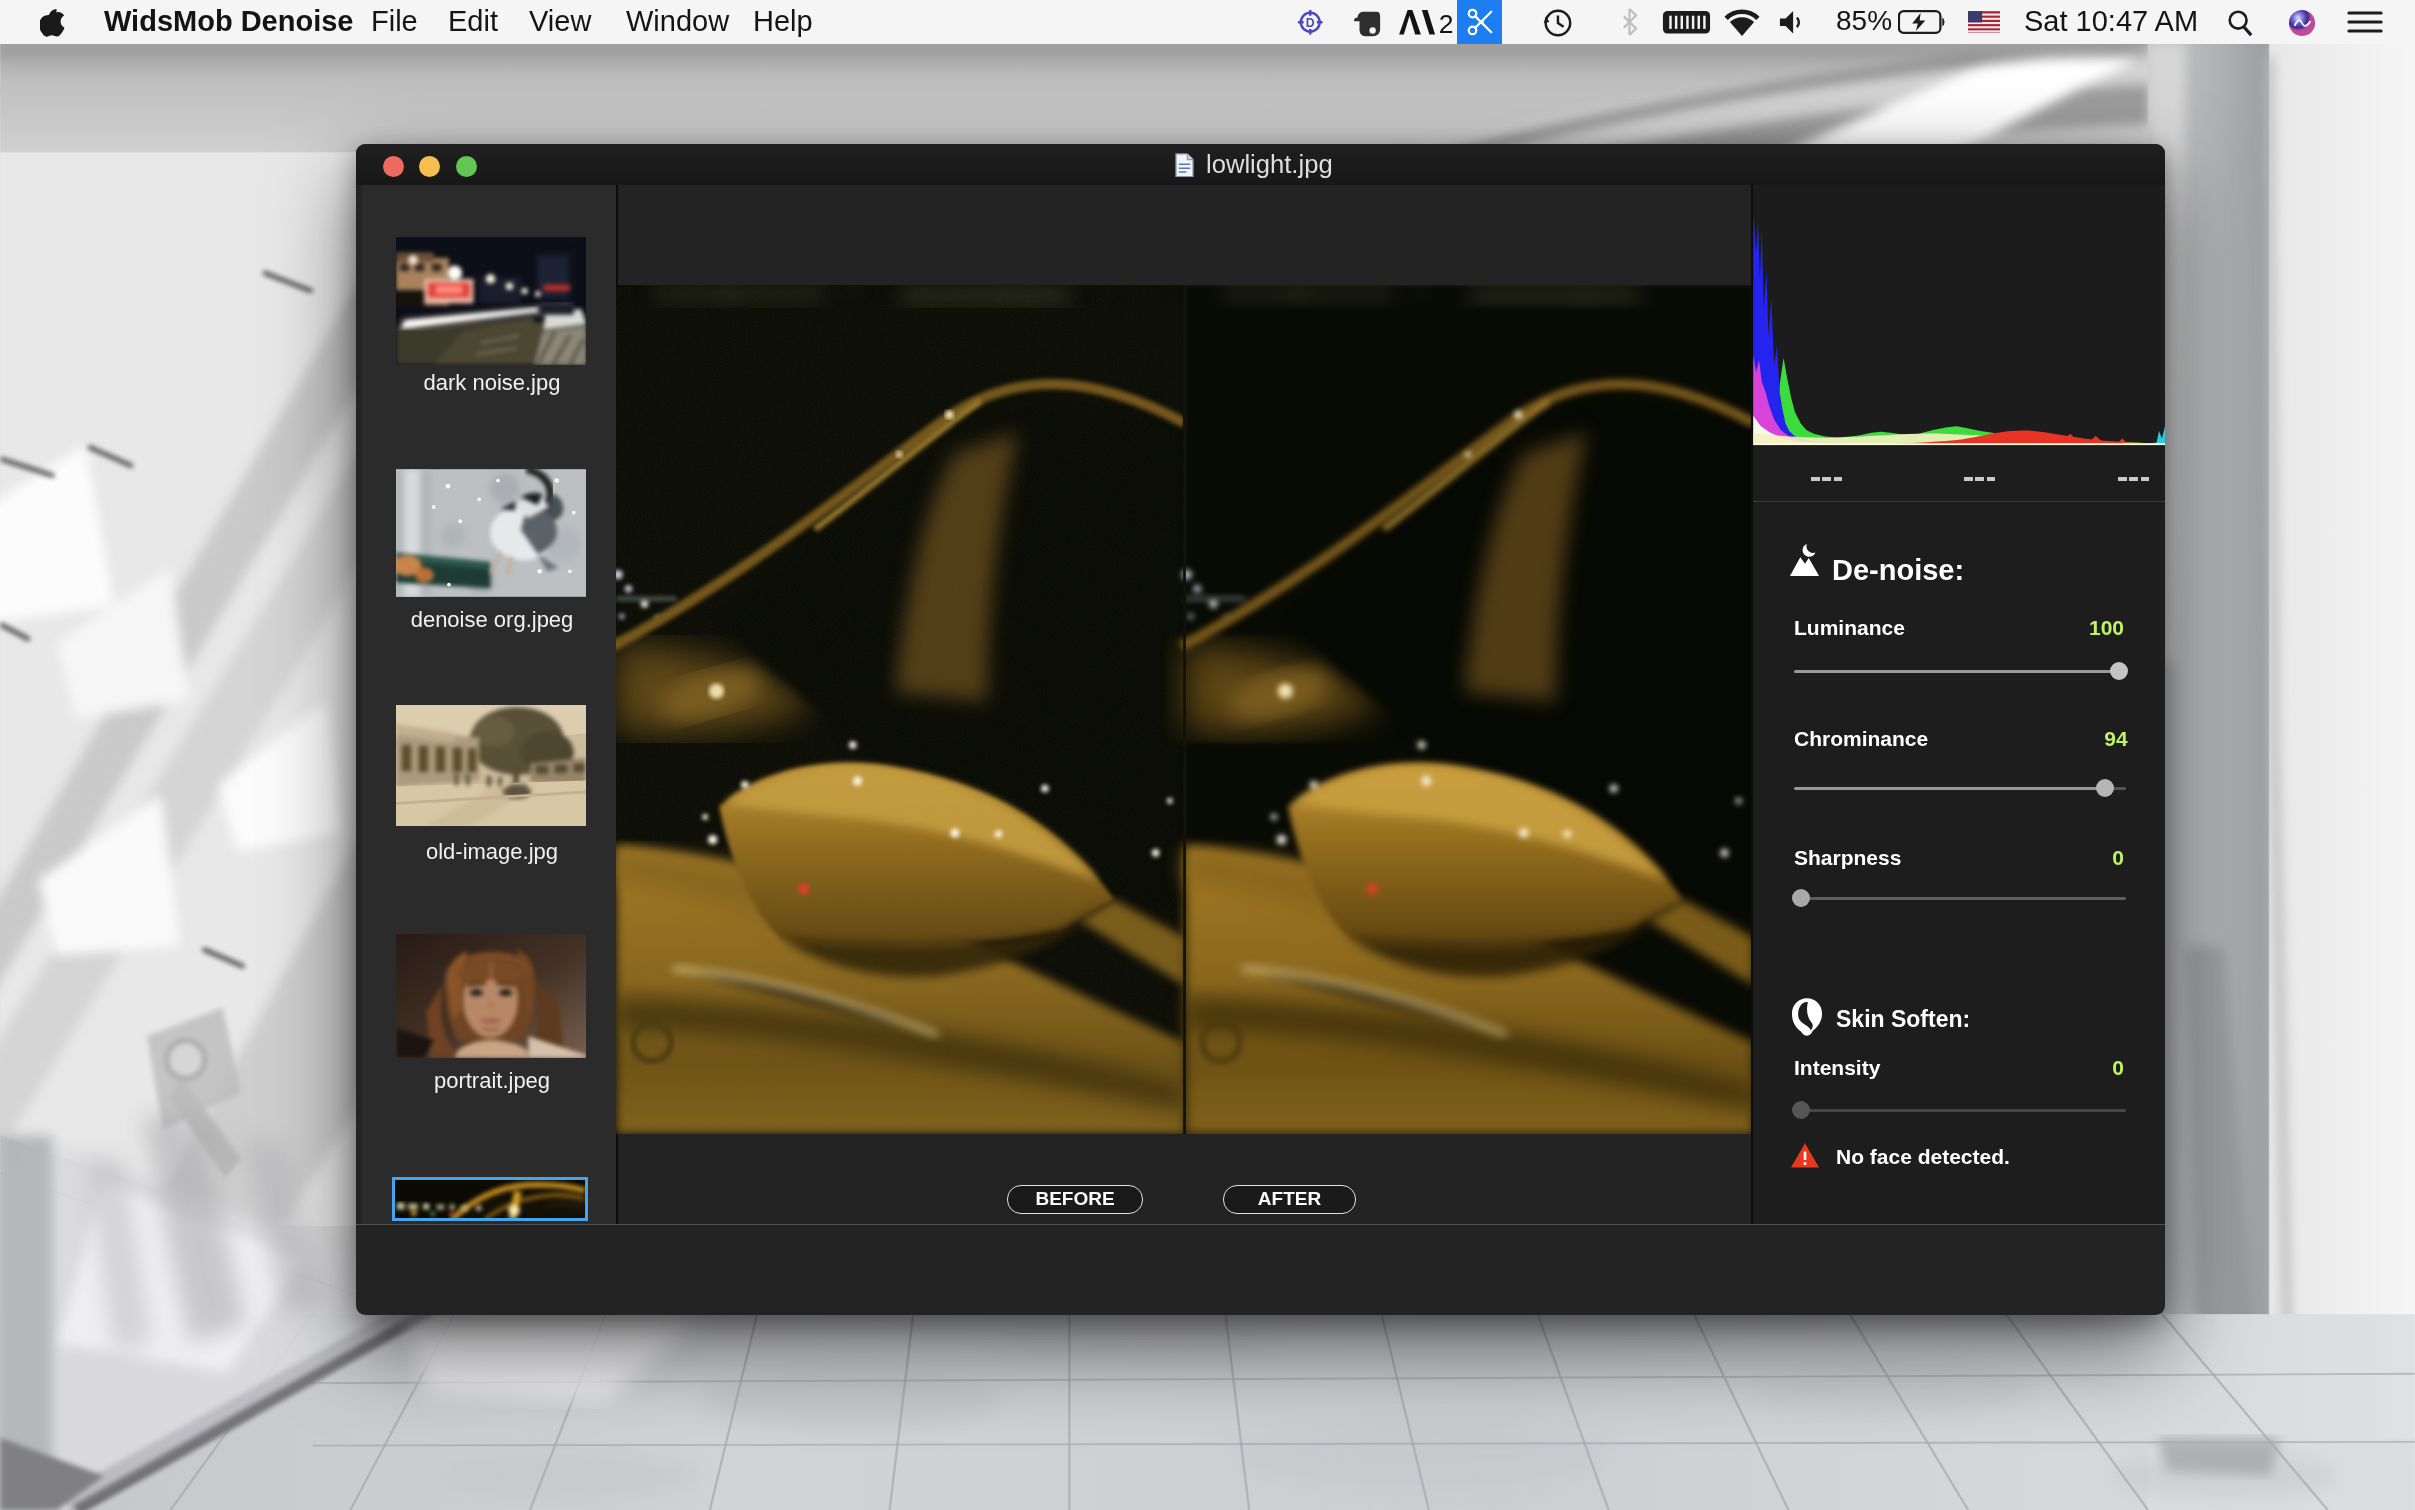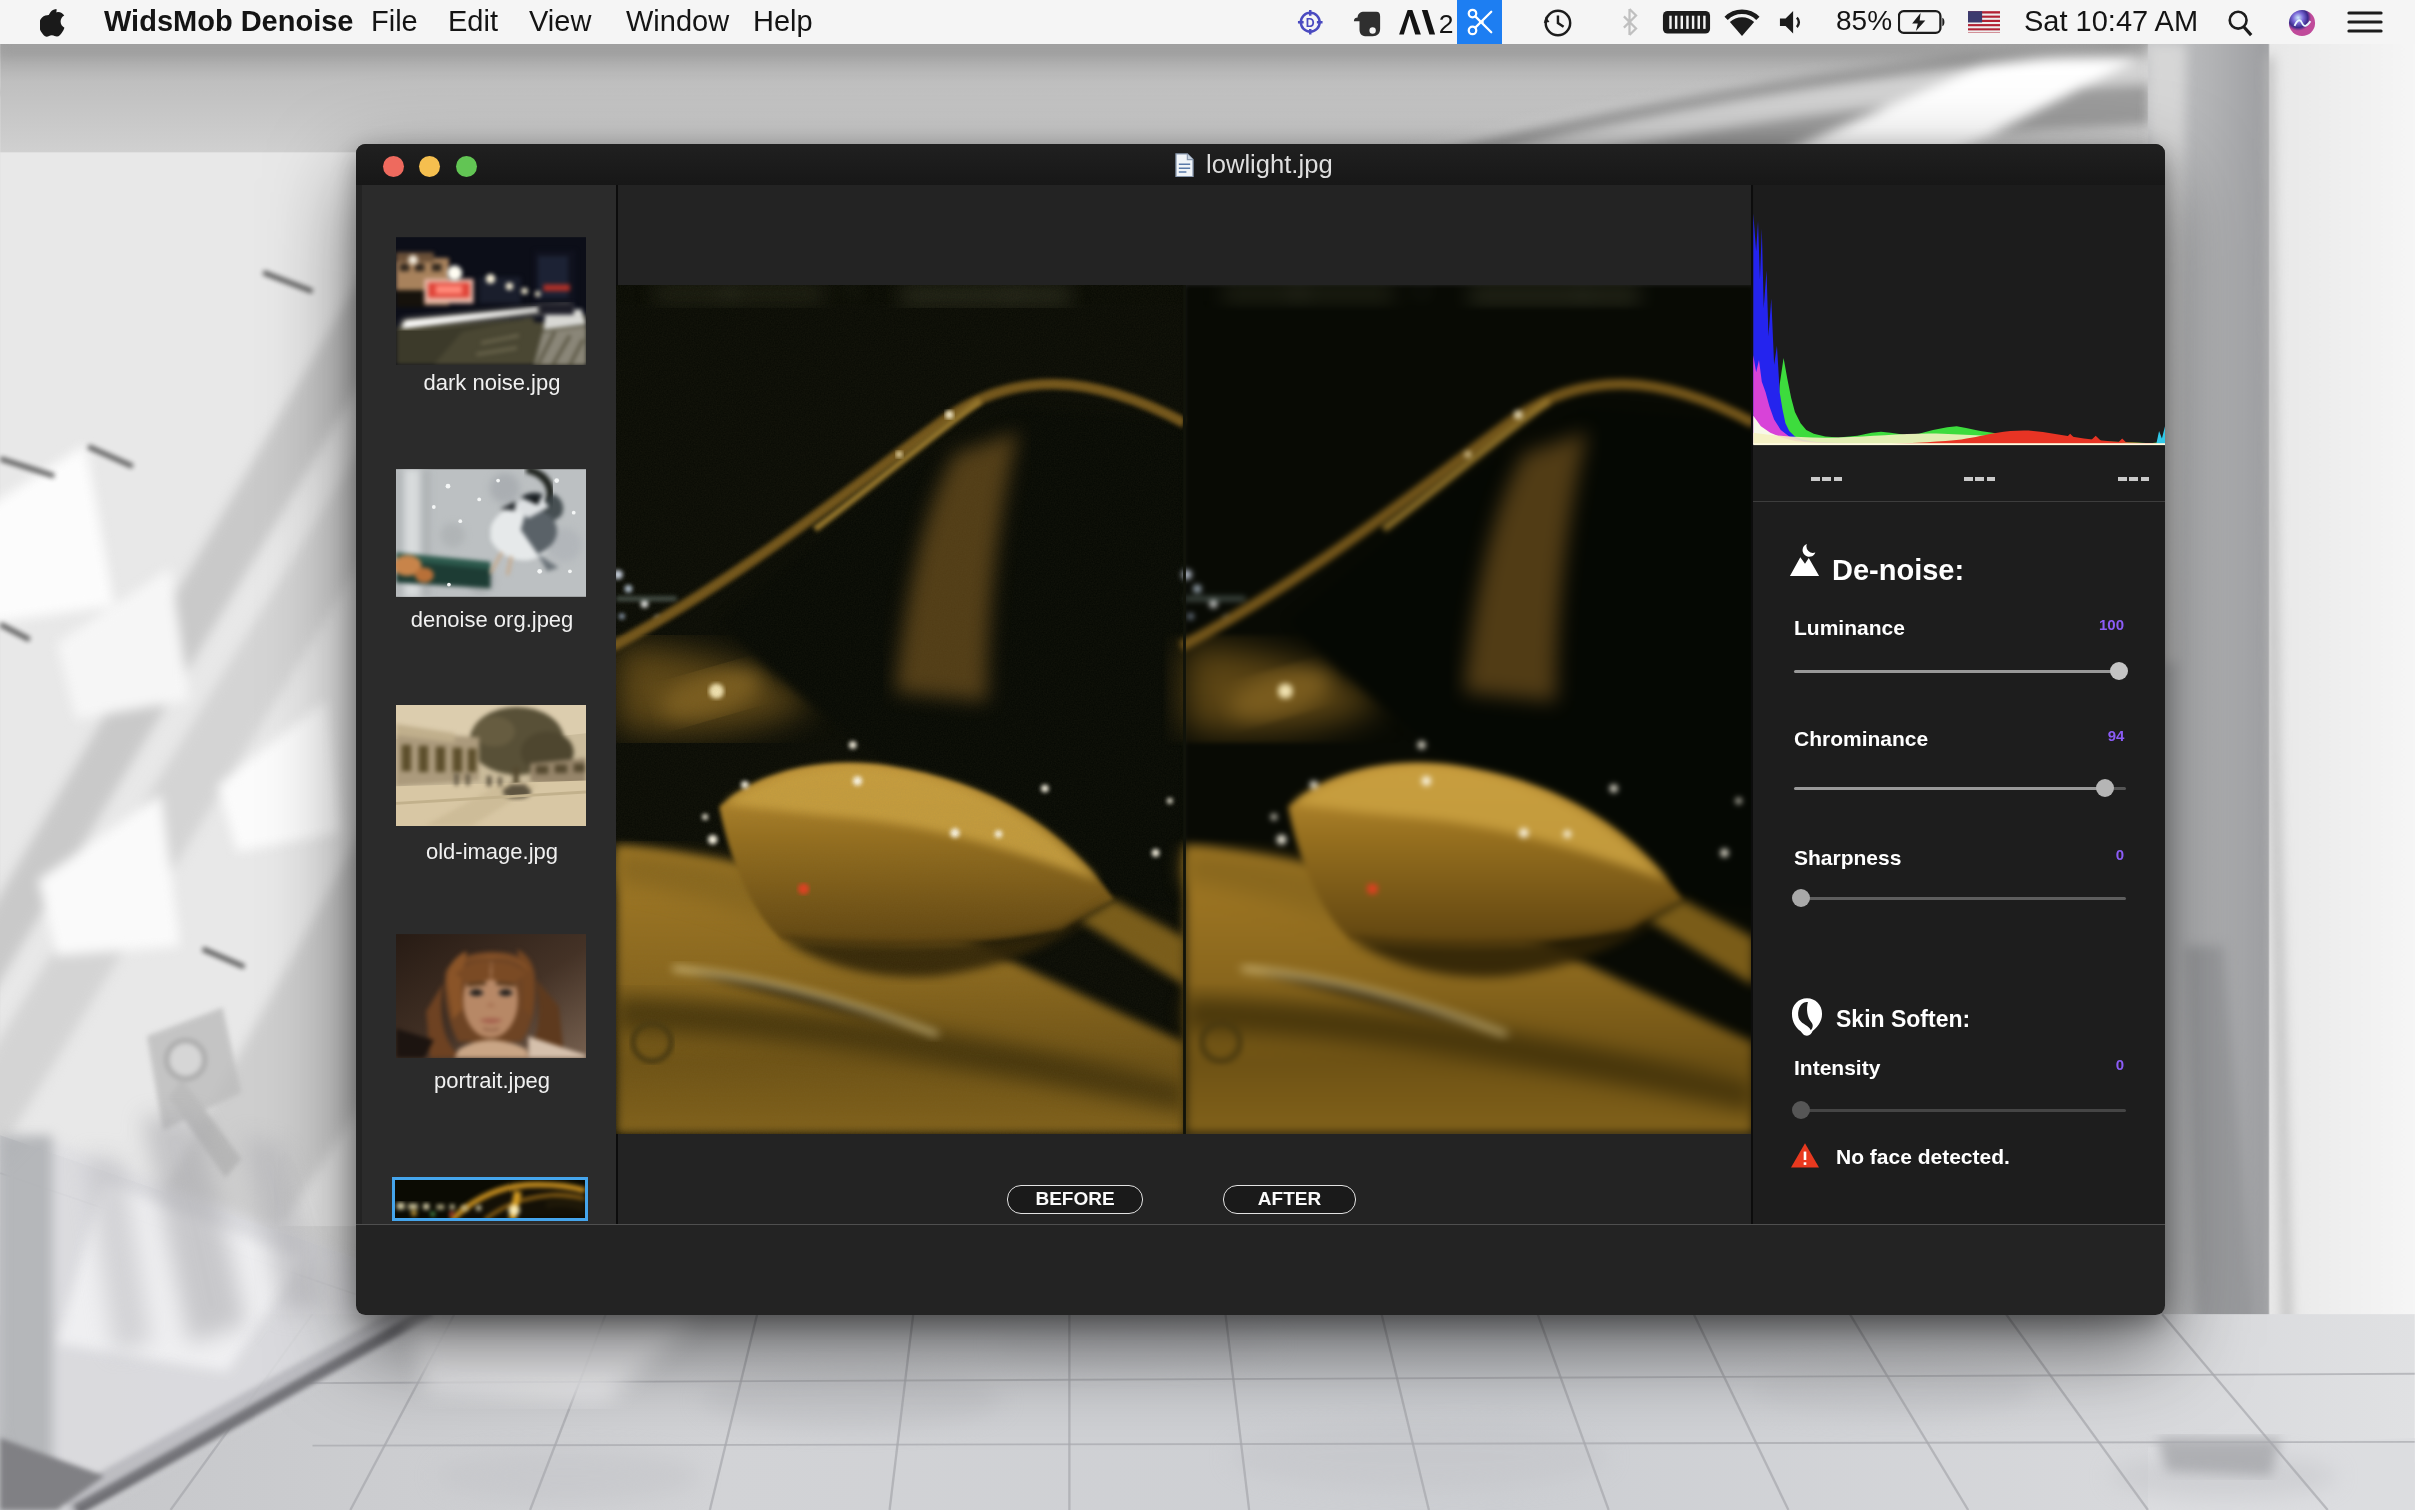--- a/index.html
+++ b/index.html
@@ -22,21 +22,21 @@
   #bottombar{position:absolute;left:0;top:1081px;width:1809px;height:90px;background:#262626;}
   #bbline{position:absolute;left:0;top:1080px;width:1809px;height:0.9px;background:#4f4f4f;}
   .thumblabel{position:absolute;width:260px;left:0;text-align:center;color:#f0f0f0;font-size:22px;}
   .btn{position:absolute;border-radius:6.6px;color:#fff;font-size:21px;font-weight:bold;text-align:center;line-height:41px;height:41px;top:1108px;}
   .graybtn{background:linear-gradient(#525252,#464646);}
   .outbtn{position:absolute;top:1041px;height:26.5px;line-height:25.6px;border:1.9px solid #e2e2e2;border-radius:14px;color:#fafafa;font-weight:bold;font-size:19px;text-align:center;background:rgba(0,0,0,0.25);}
   
   .slider{position:absolute;height:2.8px;background:#999;border-radius:1.9px;}
   .knob{position:absolute;width:18px;height:18px;border-radius:50%;top:-7.6px;}
   .plabel{position:absolute;color:#fff;font-size:21px;font-weight:bold;}
-  .pval{position:absolute;color:#8b5cf6;font-size:15px;font-weight:bold;}
+  .pval{position:absolute;color:#bef264;font-size:21px;font-weight:bold;}
   .dash{display:inline-block;width:8.5px;height:4.7px;background:#c9c9c9;margin-right:2.8px;vertical-align:middle;}
 </style>
 </head>
 <body>
 <div id="page">
   <svg id="bg" class="abs" style="left:0;top:0" width="2415" height="1510" viewBox="0 0 2552 1596">
     <defs>
       <filter color-interpolation-filters="sRGB" id="b6">
           <feGaussianBlur stdDeviation="6"></feGaussianBlur>
         </filter>

